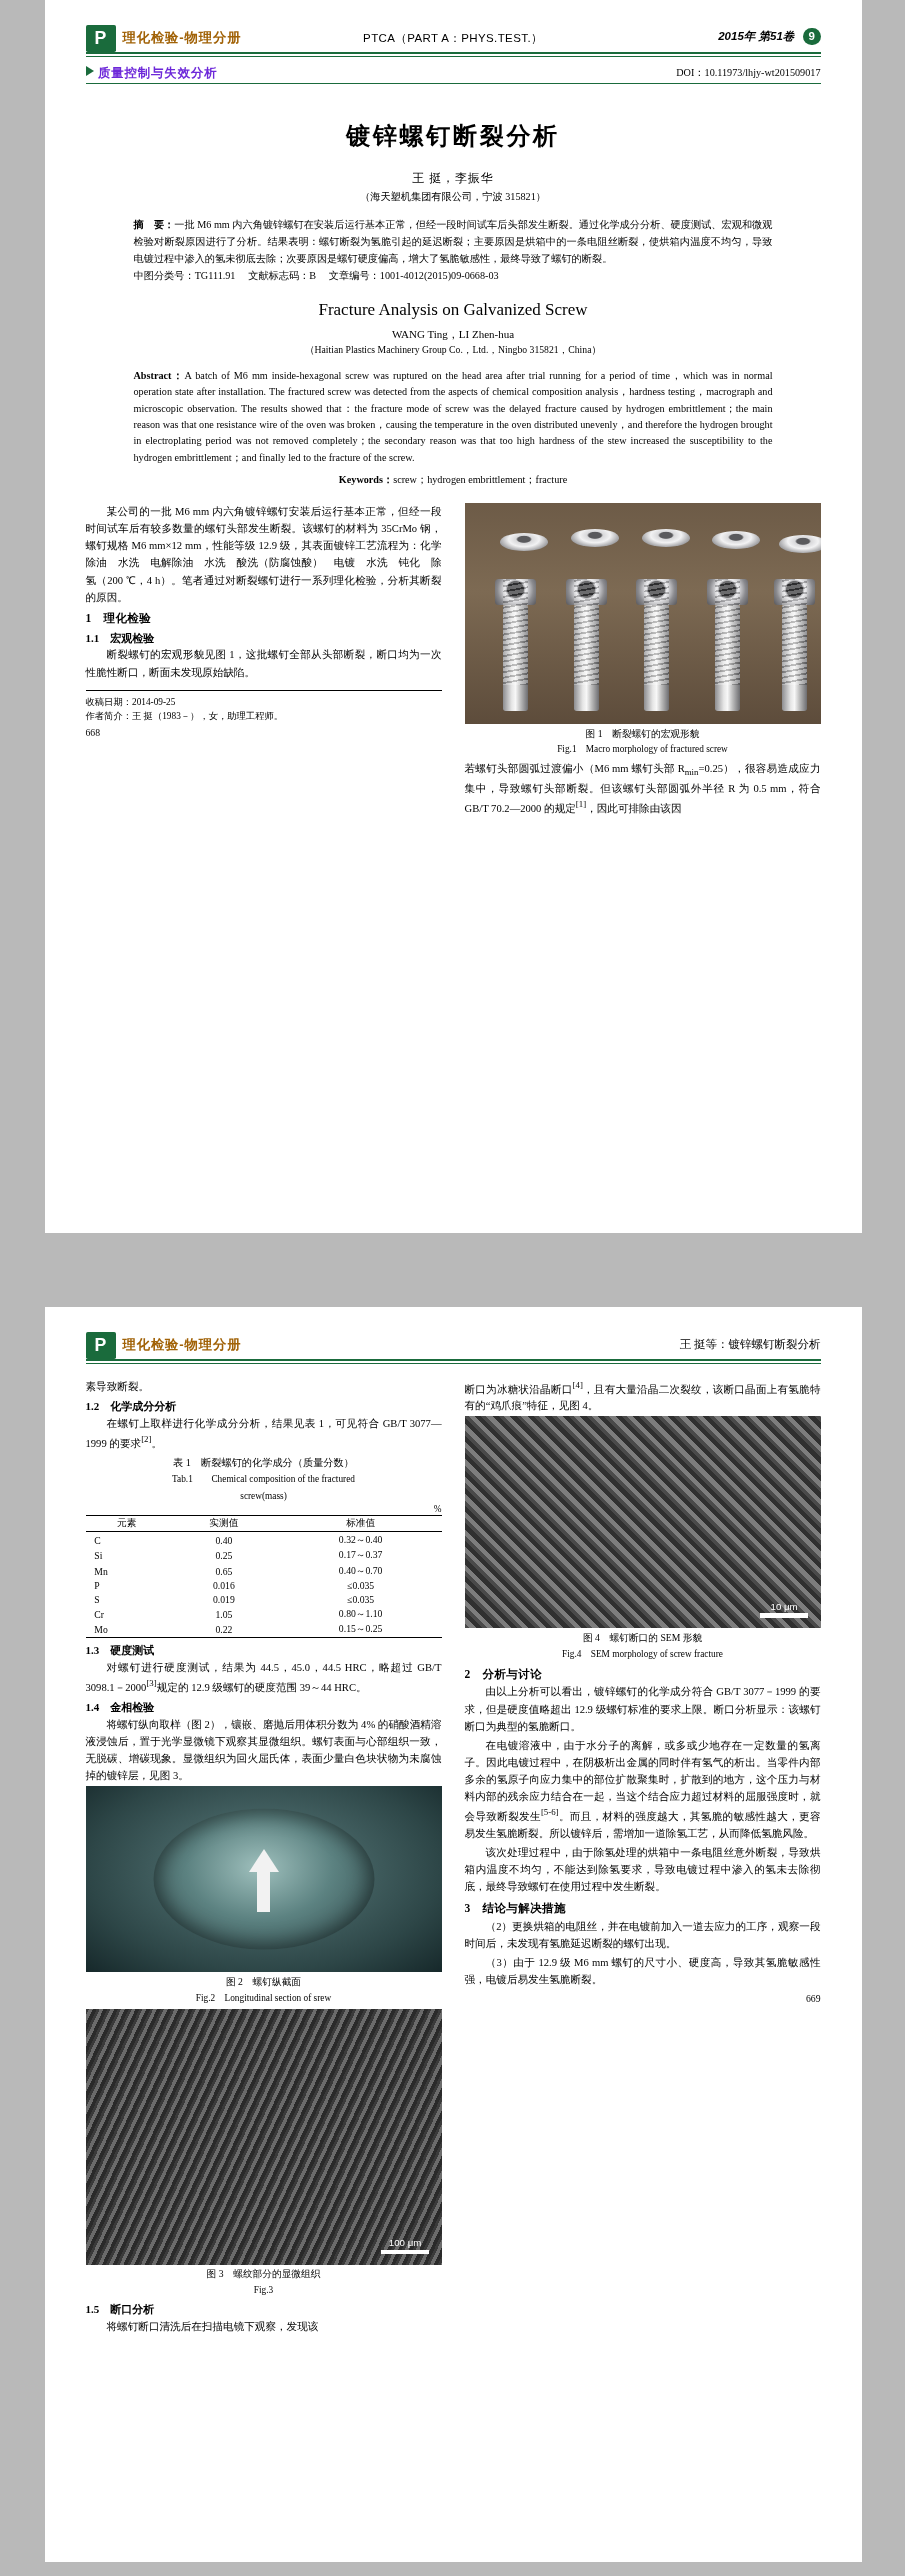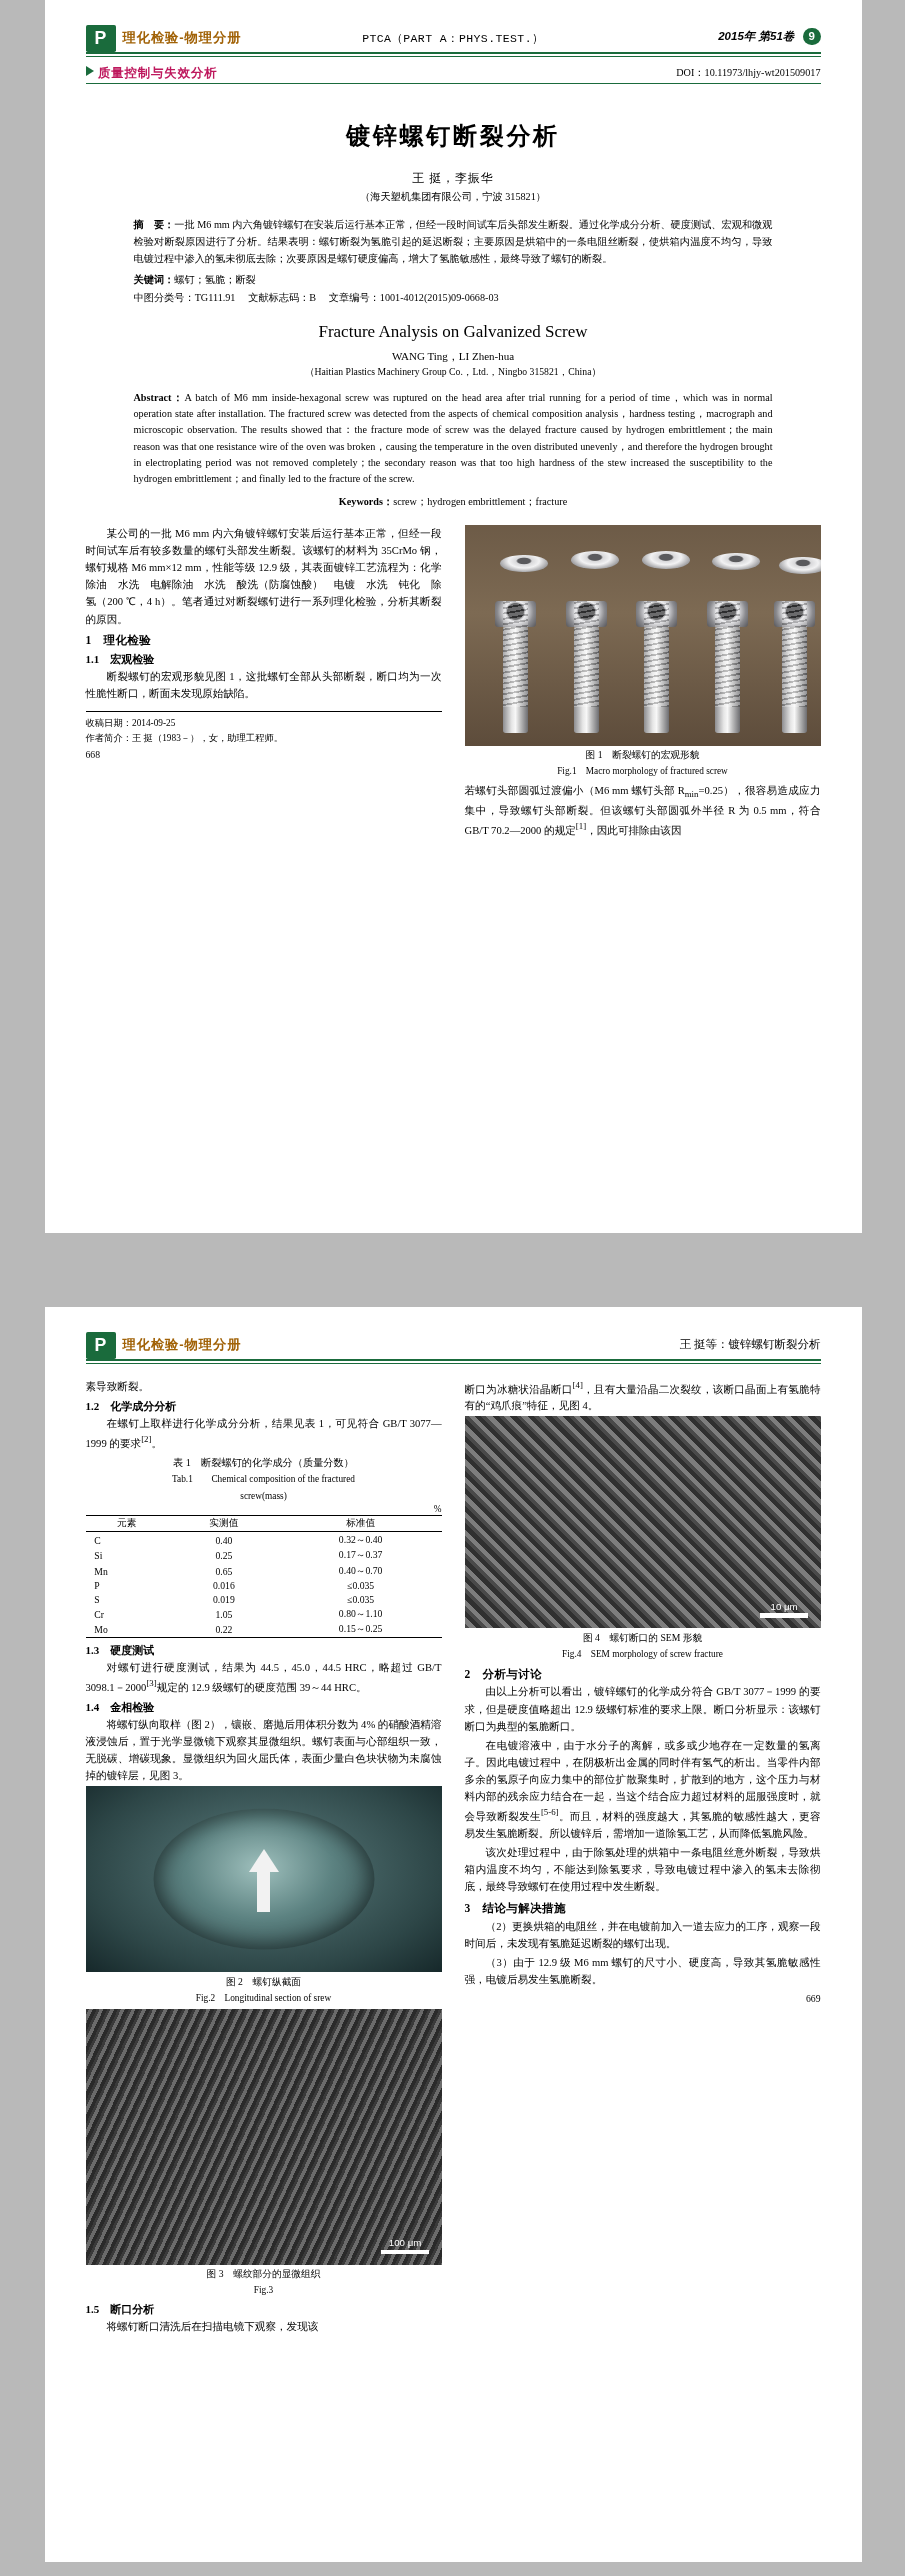--- a/index.html
+++ b/index.html
@@ -11,35 +11,35 @@
   .gap{height:37px;background:#b9b9b9;}
 
   
   .rh{position:relative;height:37px;}
   .rh .logo{position:absolute;left:0;top:0;width:30px;height:26.5px;background:#1a6b3c;color:#fff;
             font-family:"Liberation Sans",sans-serif;font-weight:bold;font-size:17.7px;line-height:26.5px;text-align:center;
             border-radius:1.8px;}
   .rh .logo:after{content:"";position:absolute;left:5.3px;top:21px;width:19.4px;height:2.7px;background:#1a6b3c;}
   .rh .jname{position:absolute;left:37px;top:3.5px;font-size:13.3px;font-weight:bold;color:#a16207;
              font-family:"Liberation Sans",sans-serif;letter-spacing:0.9px;}
-  .rh .center{position:absolute;left:0;right:0;top:6.2px;text-align:center;font-family:Liberation Mono, monospace;
+  .rh .center{position:absolute;left:0;right:0;top:6.2px;text-align:center;font-family:Liberation Sans, sans-serif;
               font-size:11.5px;letter-spacing:0.4px;}
   .rh .right{position:absolute;right:0;top:2.7px;font-size:11.5px;font-family:"Liberation Sans",sans-serif;font-weight:bold;font-style:italic;}
   .rh .issue{display:inline-block;width:17.7px;height:17.7px;border-radius:50%;background:#1a6b3c;color:#fff;
              text-align:center;line-height:17.7px;font-size:11.5px;margin-left:5.3px;font-style:normal;}
   .rh .rule{position:absolute;left:0;right:0;top:27px;height:1.8px;background:#1a6b3c;}
   .rh .rule2{position:absolute;left:0;right:0;top:31px;height:0.9px;background:#1a6b3c;}
 
   .rh2 .right2{position:absolute;right:0;top:5.3px;font-size:11.5px;}
 
   
   .colhead{position:relative;height:26.5px;margin-top:1.8px;}
   .colhead .tri{position:absolute;left:0;top:2.7px;width:0;height:0;border-left:8px solid #1a6b3c;
                 border-top:5.3px solid transparent;border-bottom:5.3px solid transparent;}
-  .colhead .txt{position:absolute;left:12.4px;top:0.9px;font-size:12.4px;font-weight:bold;color:#be185d;
+  .colhead .txt{position:absolute;left:12.4px;top:0.9px;font-size:12.4px;font-weight:bold;color:#6d28d9;
                 font-family:"Liberation Sans",sans-serif;letter-spacing:0.9px;}
   .colhead .doi{position:absolute;right:0;top:2.7px;font-size:10.2px;font-family:"Liberation Serif",serif;}
   .colhead .uline{position:absolute;left:0;right:0;top:19.4px;height:0.9px;background:#1a6b3c;}
 
   
   .title-cn{text-align:center;font-size:24px;font-weight:bold;letter-spacing:2.7px;margin:30px 0 17.7px;
             font-family:"DejaVu Sans",sans-serif;}
   .authors-cn{text-align:center;font-size:12px;letter-spacing:0.9px;margin-bottom:3.5px;}
   .affil-cn{text-align:center;font-size:10.2px;margin-bottom:12.4px;}
   .abs-cn{font-size:10.2px;line-height:1.65;text-align:justify;margin:0 48px;text-indent:0;}
@@ -139,23 +139,20 @@
       <div class="uline"></div>
     </div>
 
     <div class="title-cn">镀锌螺钉断裂分析</div>
     <div class="authors-cn">王 挺，李振华</div>
     <div class="affil-cn">（海天塑机集团有限公司，宁波 315821）</div>
 
     <div class="abs-cn">
       <b>摘　要：</b><span>一批 M6 mm 内六角镀锌螺钉在安装后运行基本正常，但经一段时间试车后头部发生断裂。通过化学成分分析、硬度测试、宏观和微观检验对断裂原因进行了分析。结果表明：螺钉断裂为氢脆引起的延迟断裂；主要原因是烘箱中的一条电阻丝断裂，使烘箱内温度不均匀，导致电镀过程中渗入的氢未彻底去除；次要原因是螺钉硬度偏高，增大了氢脆敏感性，最终导致了螺钉的断裂。</span>
     </div>
-    <div class="kw-cn">
-      <b>关键词：</b><span>螺钉；氢脆；断裂</span>
-    </div>
     <div class="cls-line">
       <span>中图分类号：</span><span>TG111.91</span>&nbsp;&nbsp;&nbsp;&nbsp;
       <span>文献标志码：</span><span>B</span>&nbsp;&nbsp;&nbsp;&nbsp;
       <span>文章编号：</span><span>1001-4012(2015)09-0668-03</span>
     </div>
 
     <div class="title-en">Fracture Analysis on Galvanized Screw</div>
     <div class="authors-en">WANG Ting，LI Zhen-hua</div>
     <div class="affil-en">（Haitian Plastics Machinery Group Co.，Ltd.，Ningbo 315821，China）</div>
     <div class="abs-en">

